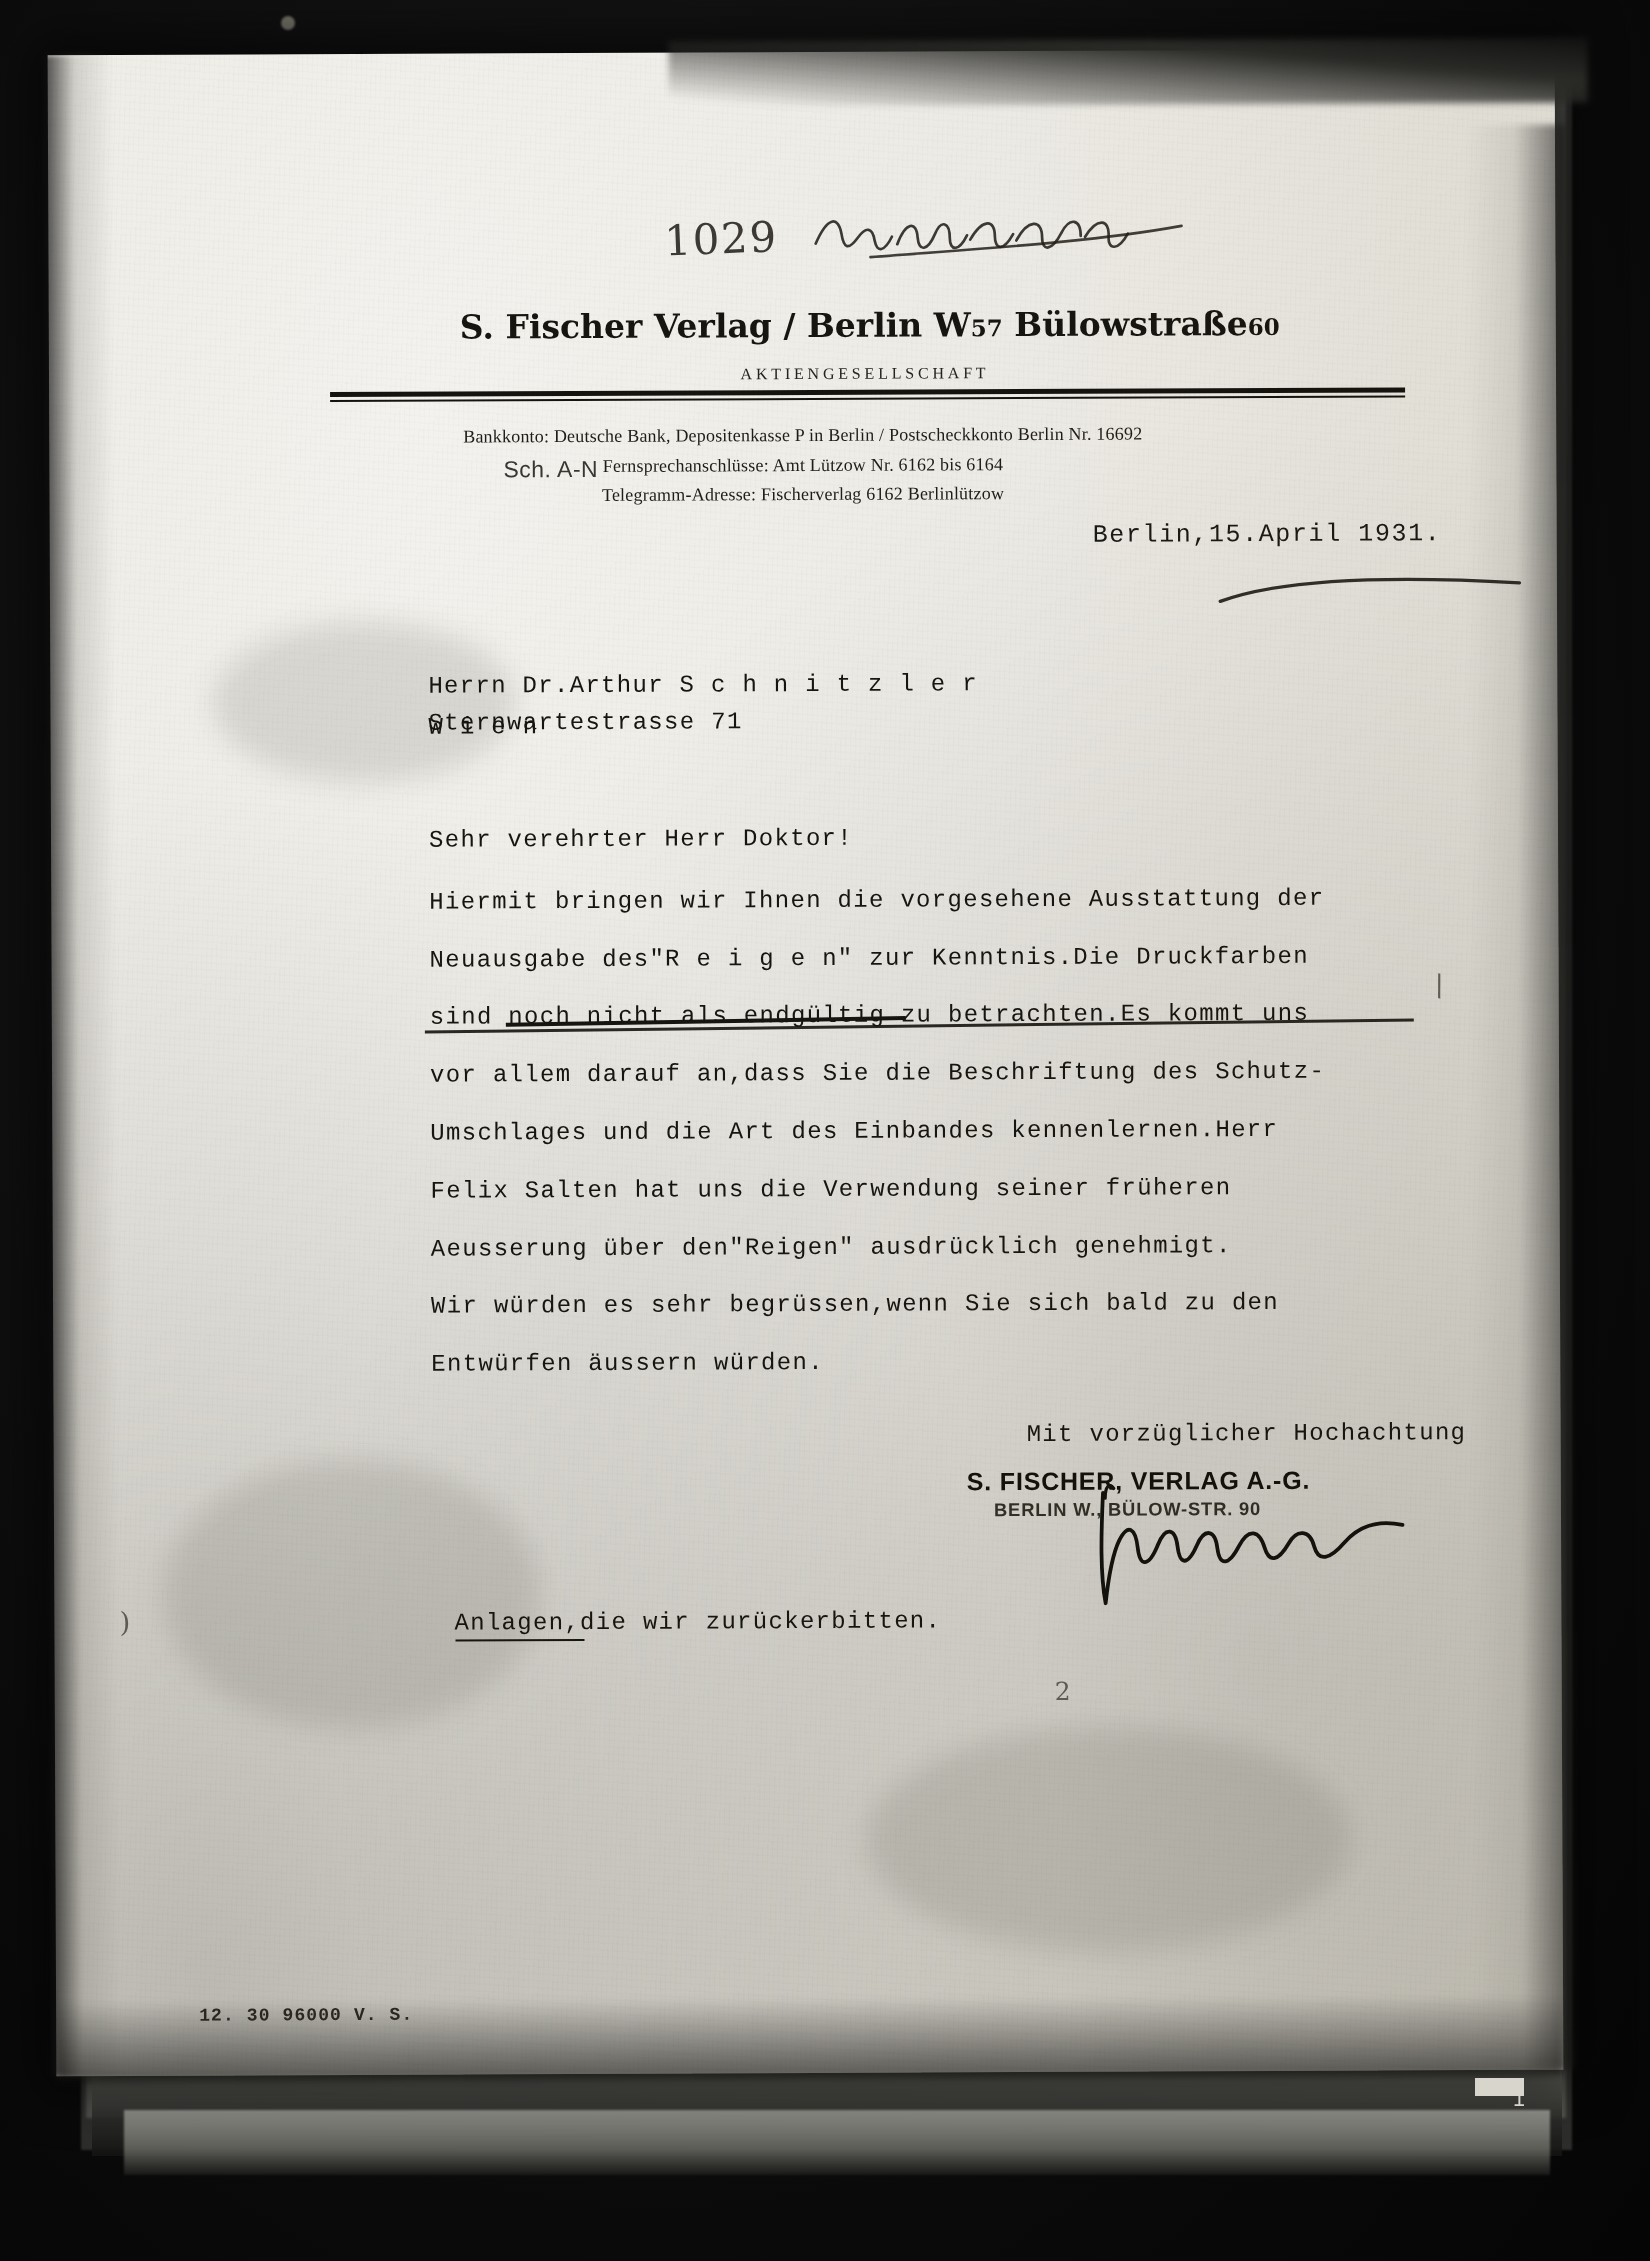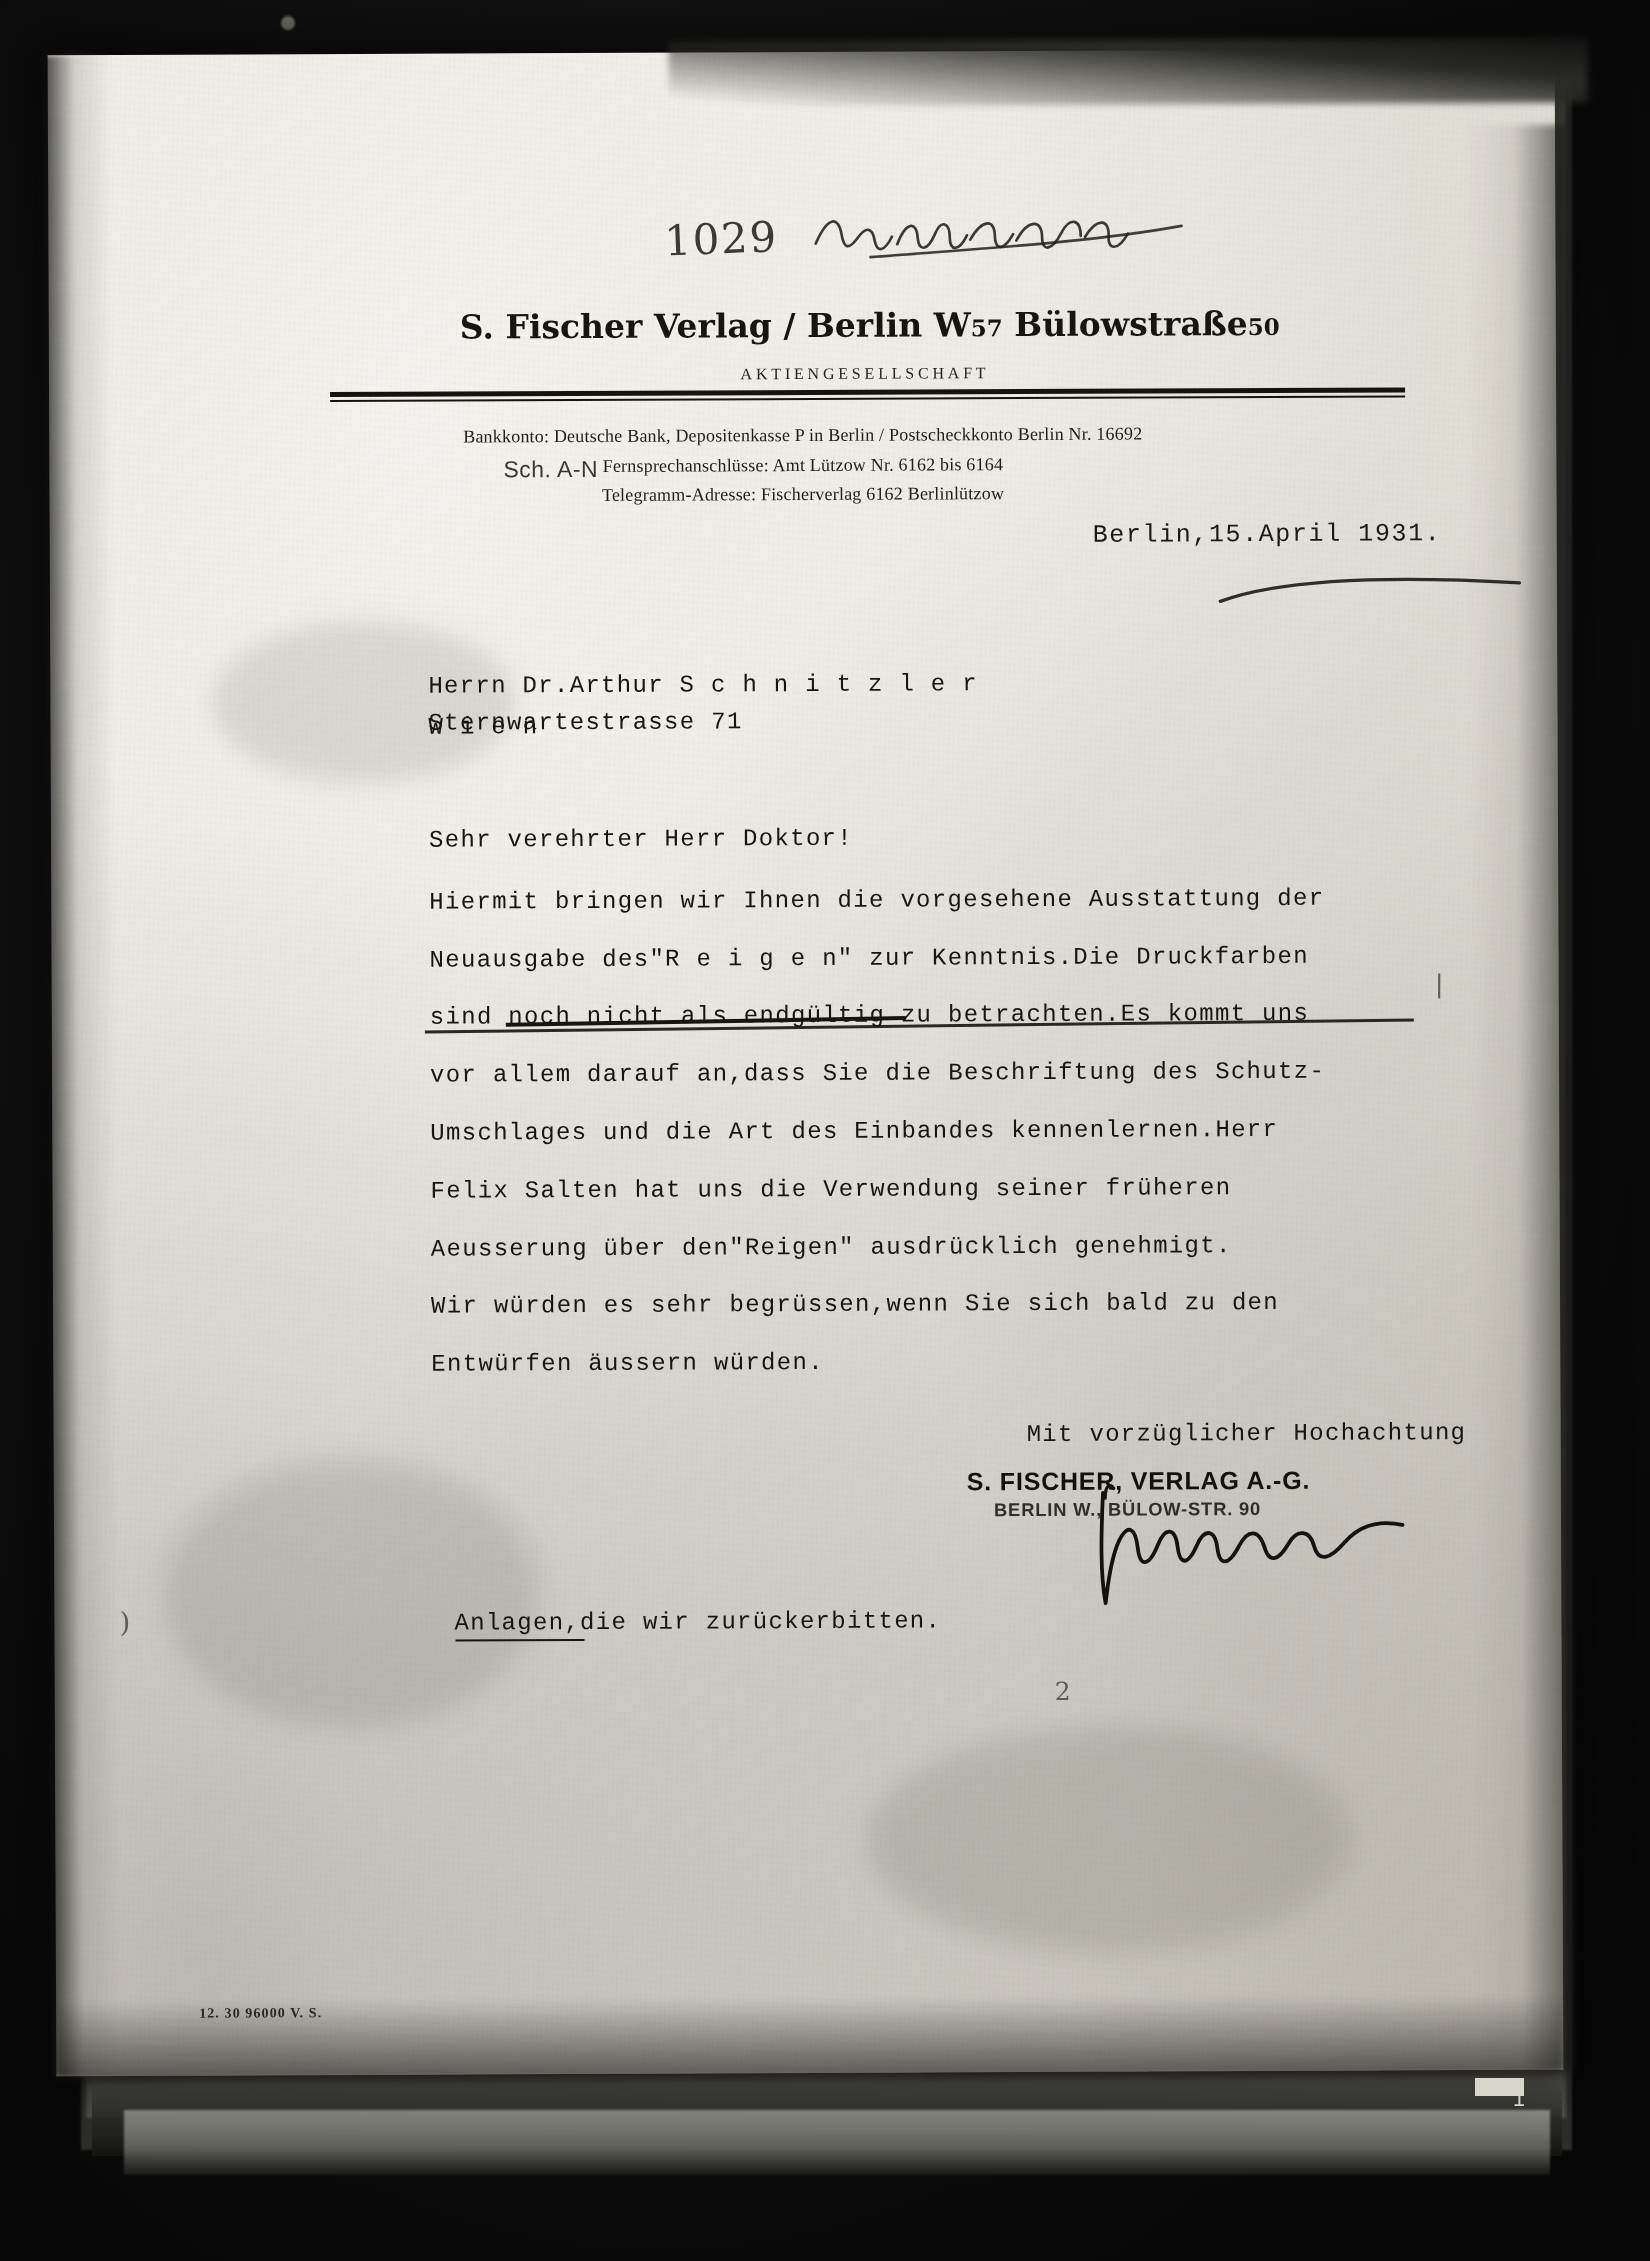--- a/index.html
+++ b/index.html
@@ -301,23 +301,23 @@
   .pencil {
     position: absolute;
     color: #3a372f;
     font-family: "DejaVu Serif", serif;
     opacity: 0.75;
   }
 
   #footer-code {
     position: absolute;
     left: 143px; top: 1951px;
-    font-family: Liberation Serif, serif;
+    font-family: Liberation Mono, monospace;
     font-weight: bold;
-    font-size: 14px;
+    font-size: 18px;
     letter-spacing: 1.1px;
     color: #2a2720;
   }
 
   
   #corner-mark-br {
     position: absolute;
     left: 1475px; top: 2078px;
     width: 49px; height: 18.4px;
     background: #d8d5cc;
@@ -364,21 +364,21 @@
     <path d="M18 70 C40 20, 60 18, 66 52 C70 78, 78 84, 96 60 C112 38, 124 40, 128 66 C132 88, 146 86, 160 58
              M170 72 C186 30, 206 28, 208 60 C210 86, 226 86, 240 54 C252 26, 268 30, 268 62 C268 84, 284 88, 300 56
              M306 64 C330 24, 352 26, 352 58 C352 84, 368 86, 386 54
              M392 66 C414 26, 440 26, 440 60 C440 88, 458 86, 476 52 C492 22, 512 26, 512 58
              M520 60 C544 22, 566 28, 564 58 C562 86, 582 86, 600 54" fill="none" stroke="#23201a" stroke-width="5" stroke-linecap="round" opacity="0.88"></path>
     <path d="M120 96 C300 82, 520 72, 700 40" fill="none" stroke="#23201a" stroke-width="5" stroke-linecap="round" opacity="0.85"></path>
   </svg>
 
   <div id="letterhead-title">
     <span>S. Fischer Verlag / Berlin W</span><span class="sm">57</span>
-    <span>Bülowstraße</span><span class="sm">50</span>
+    <span>Bülowstraße</span><span class="sm">60</span>
   </div>
   <div id="letterhead-sub">AKTIENGESELLSCHAFT</div>
   <div id="letterhead-rule"></div>
   <div id="letterhead-rule2"></div>
 
   <div class="lh-line" id="lh-bank">Bankkonto: Deutsche Bank, Depositenkasse P in Berlin / Postscheckkonto Berlin Nr. 16692</div>
   <div class="lh-line" id="lh-phone">Fernsprechanschlüsse: Amt Lützow Nr. 6162 bis 6164</div>
   <div class="lh-line" id="lh-tel">Telegramm-Adresse: Fischerverlag 6162 Berlinlützow</div>
   <div id="sch-stamp">Sch. A-N</div>
 

